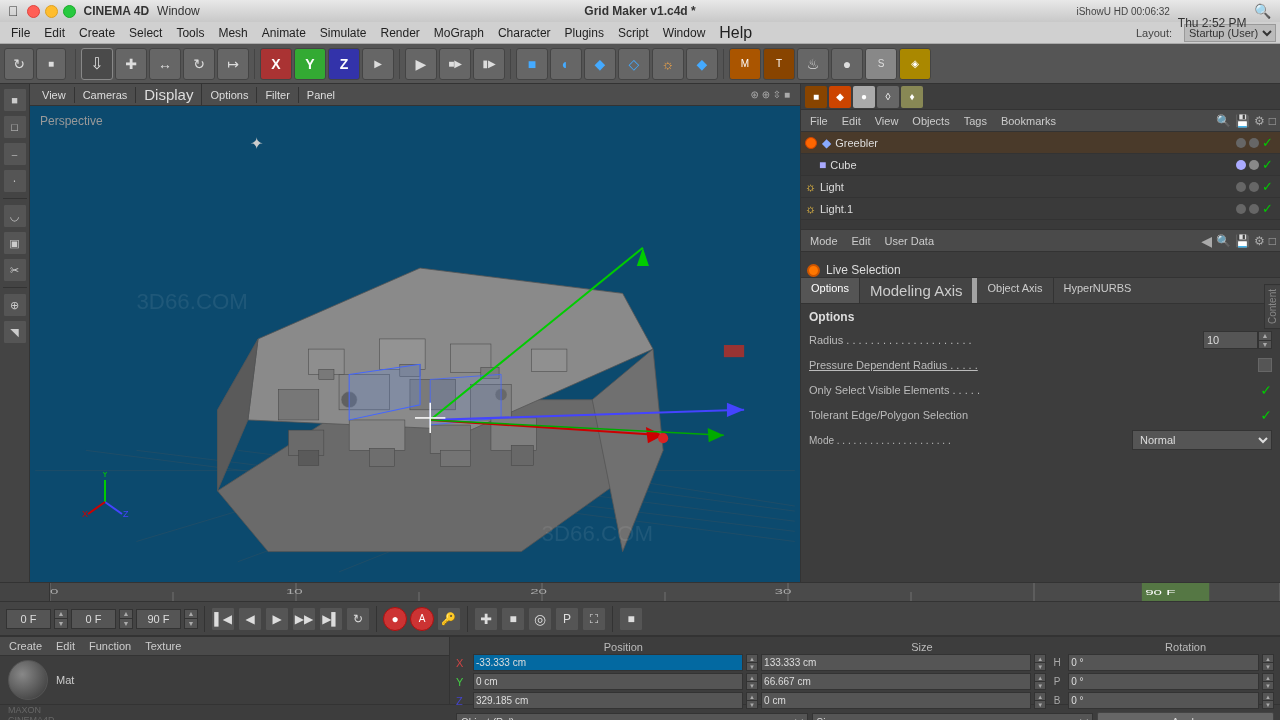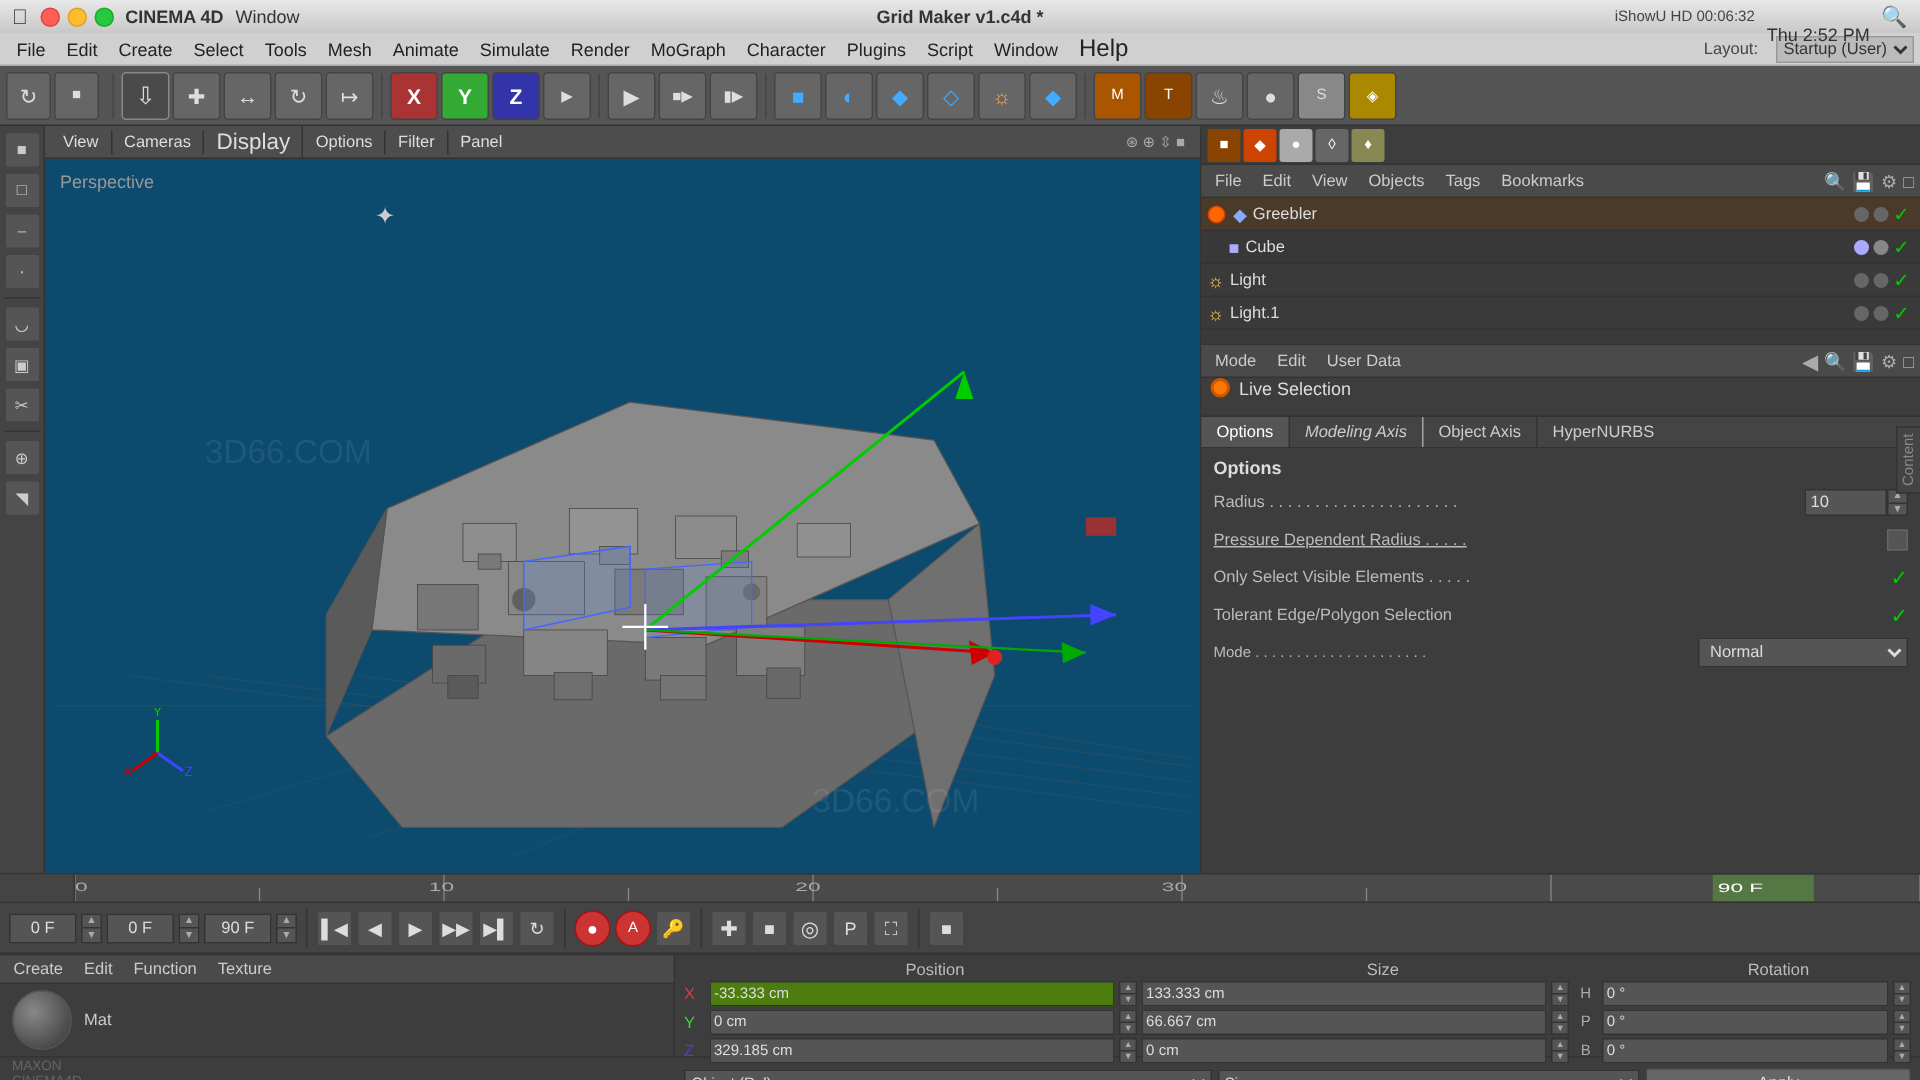--- a/index.html
+++ b/index.html
@@ -323,28 +323,28 @@
         <span style="font-size:11px;color:#ccc;padding:2px 5px;cursor:pointer;">Edit</span>
         <span style="font-size:11px;color:#ccc;padding:2px 5px;cursor:pointer;">User Data</span>
         <span style="flex:1;"></span>
         <span style="font-size:14px;color:#aaa;cursor:pointer;">◀</span>
         <span style="font-size:12px;color:#aaa;cursor:pointer;">🔍</span>
         <span style="font-size:12px;color:#aaa;cursor:pointer;">💾</span>
         <span style="font-size:12px;color:#aaa;cursor:pointer;">⚙</span>
         <span style="font-size:12px;color:#aaa;cursor:pointer;">□</span>
       </div>
 
-      <div style="height:26px;background:#3d3d3d;display:flex;align-items:flex-start;padding:0 6px;border-bottom:1px solid #333;">
+      <div style="height:26px;background:#3d3d3d;display:flex;align-items:flex-end;padding:0 6px;border-bottom:1px solid #333;">
         <div style="width:13px;height:13px;border-radius:50%;border:2px solid #cc5500;background:#ff7700;margin-right:6px;"></div>
         <span style="font-size:12px;color:#ddd;">Live Selection</span>
       </div>
 
       <div style="display:flex;background:#444;border-bottom:1px solid #333;">
         <div style="padding:4px 10px;font-size:11px;color:#fff;cursor:pointer;background:#555;border-right:1px solid #333;">Options</div>
-        <div style="padding:4px 10px;font-size:11px;color:#ccc;cursor:pointer;border-right:1px solid #a3a3a3;font-style:italic;">Modeling Axis</div>
+        <div style="padding:4px 10px;font-size:15px;color:#ccc;cursor:pointer;border-right:5px solid #a3a3a3;">Modeling Axis</div>
         <div style="padding:4px 10px;font-size:11px;color:#ccc;cursor:pointer;border-right:1px solid #333;">Object Axis</div>
         <div style="padding:4px 10px;font-size:11px;color:#ccc;cursor:pointer;">HyperNURBS</div>
       </div>
 
       <div style="flex:1;background:#3d3d3d;padding:6px 8px;overflow-y:auto;">
         <div style="font-size:12px;color:#ddd;font-weight:bold;margin-bottom:6px;">Options</div>
 
         <div class="prop-row" style="display:flex;align-items:center;margin-bottom:5px;">
           <span style="flex:1;font-size:11px;color:#bbb;">Radius . . . . . . . . . . . . . . . . . . . . .</span>
           <input type="text" value="10" style="width: 55px; height: 18px; background: rgb(85, 85, 85); border: 1px solid rgb(51, 51, 51); color: rgb(221, 221, 221); font-size: 11px; padding: 0px 3px;">
@@ -469,21 +469,21 @@
     <div style="display:flex;font-size:11px;color:#bbb;margin-bottom:1px;gap:4px;">
       <div style="width:16px;"></div>
       <div style="flex:1;text-align:center;">Position</div>
       <div style="flex:1;text-align:center;">Size</div>
       <div style="width:20px;text-align:center;font-size:9px;"></div>
       <div style="flex:0.6;text-align:center;">Rotation</div>
     </div>
 
     <div style="display:flex;align-items:center;margin-bottom:2px;gap:3px;">
       <span style="width:14px;font-size:11px;color:#cc4444;">X</span>
-      <input type="text" value="-33.333 cm" style="flex: 1 1 0%; height: 17px; background: #4d7c0f; border: 1px solid rgb(51, 51, 51); color: rgb(221, 221, 221); font-size: 10px; padding: 0px 2px;">
+      <input type="text" value="-33.333 cm" style="flex: 1 1 0%; height: 17px; background: #0369a1; border: 1px solid rgb(51, 51, 51); color: rgb(221, 221, 221); font-size: 10px; padding: 0px 2px;">
       <div style="display:flex;flex-direction:column;width:12px;height:17px;background:#555;border:1px solid #333;cursor:pointer;">
         <div style="flex:1;font-size:6px;color:#aaa;display:flex;align-items:center;justify-content:center;border-bottom:1px solid #333;">▲</div>
         <div style="flex:1;font-size:6px;color:#aaa;display:flex;align-items:center;justify-content:center;">▼</div>
       </div>
       <input type="text" value="133.333 cm" style="flex: 1 1 0%; height: 17px; background: rgb(85, 85, 85); border: 1px solid rgb(51, 51, 51); color: rgb(221, 221, 221); font-size: 10px; padding: 0px 2px;">
       <div style="display:flex;flex-direction:column;width:12px;height:17px;background:#555;border:1px solid #333;cursor:pointer;">
         <div style="flex:1;font-size:6px;color:#aaa;display:flex;align-items:center;justify-content:center;border-bottom:1px solid #333;">▲</div>
         <div style="flex:1;font-size:6px;color:#aaa;display:flex;align-items:center;justify-content:center;">▼</div>
       </div>
       <span style="width:16px;font-size:10px;color:#aaa;text-align:center;">H</span>

